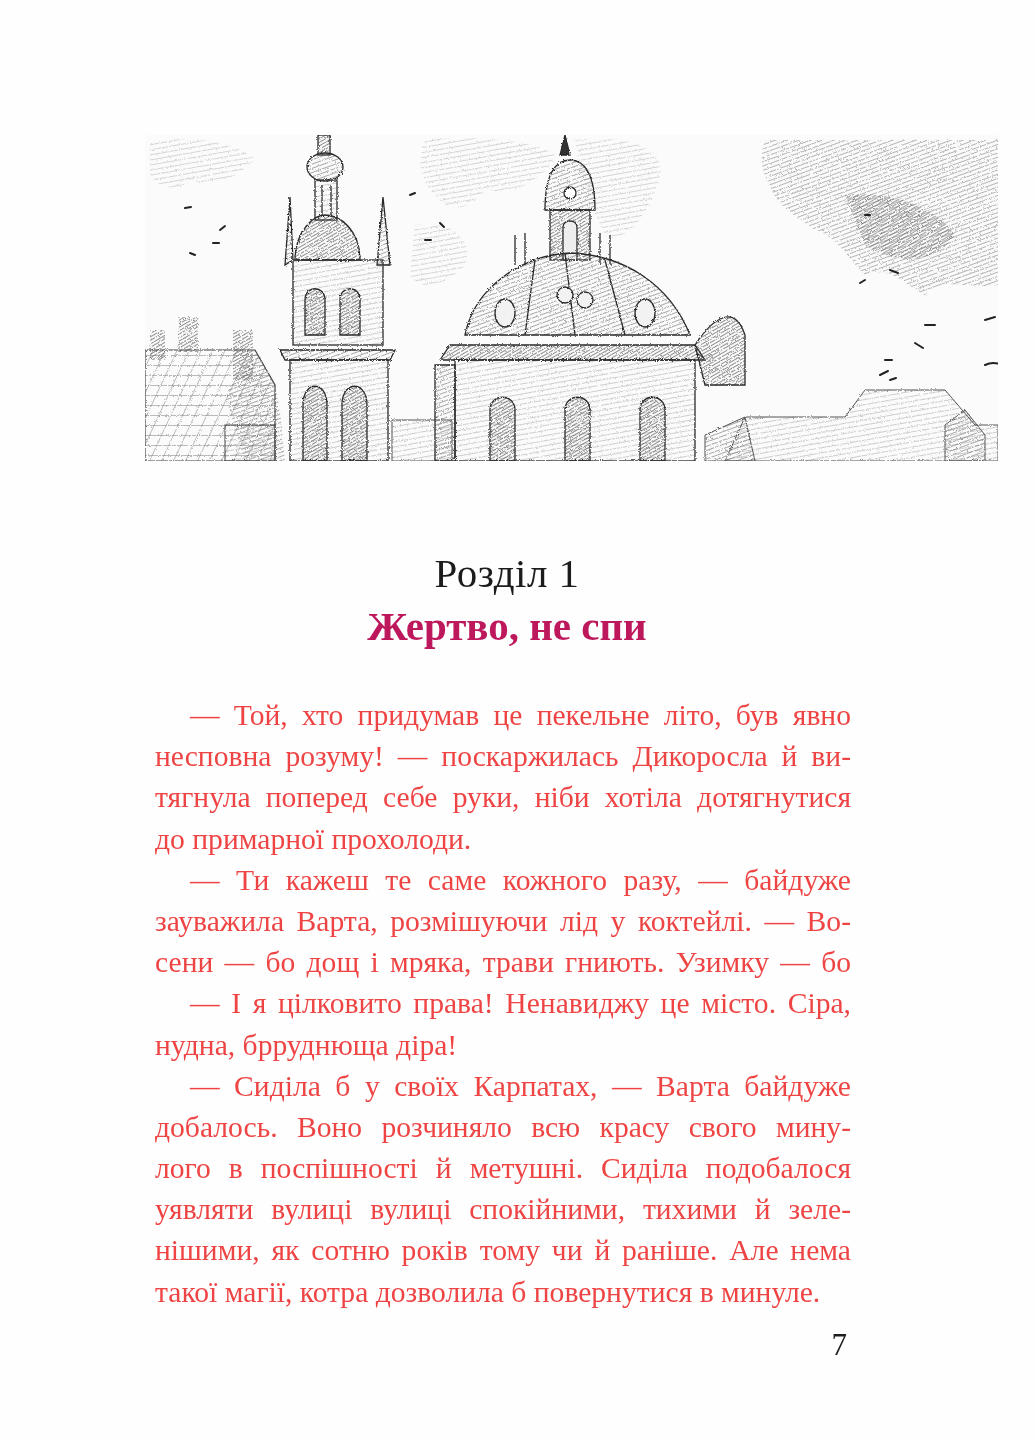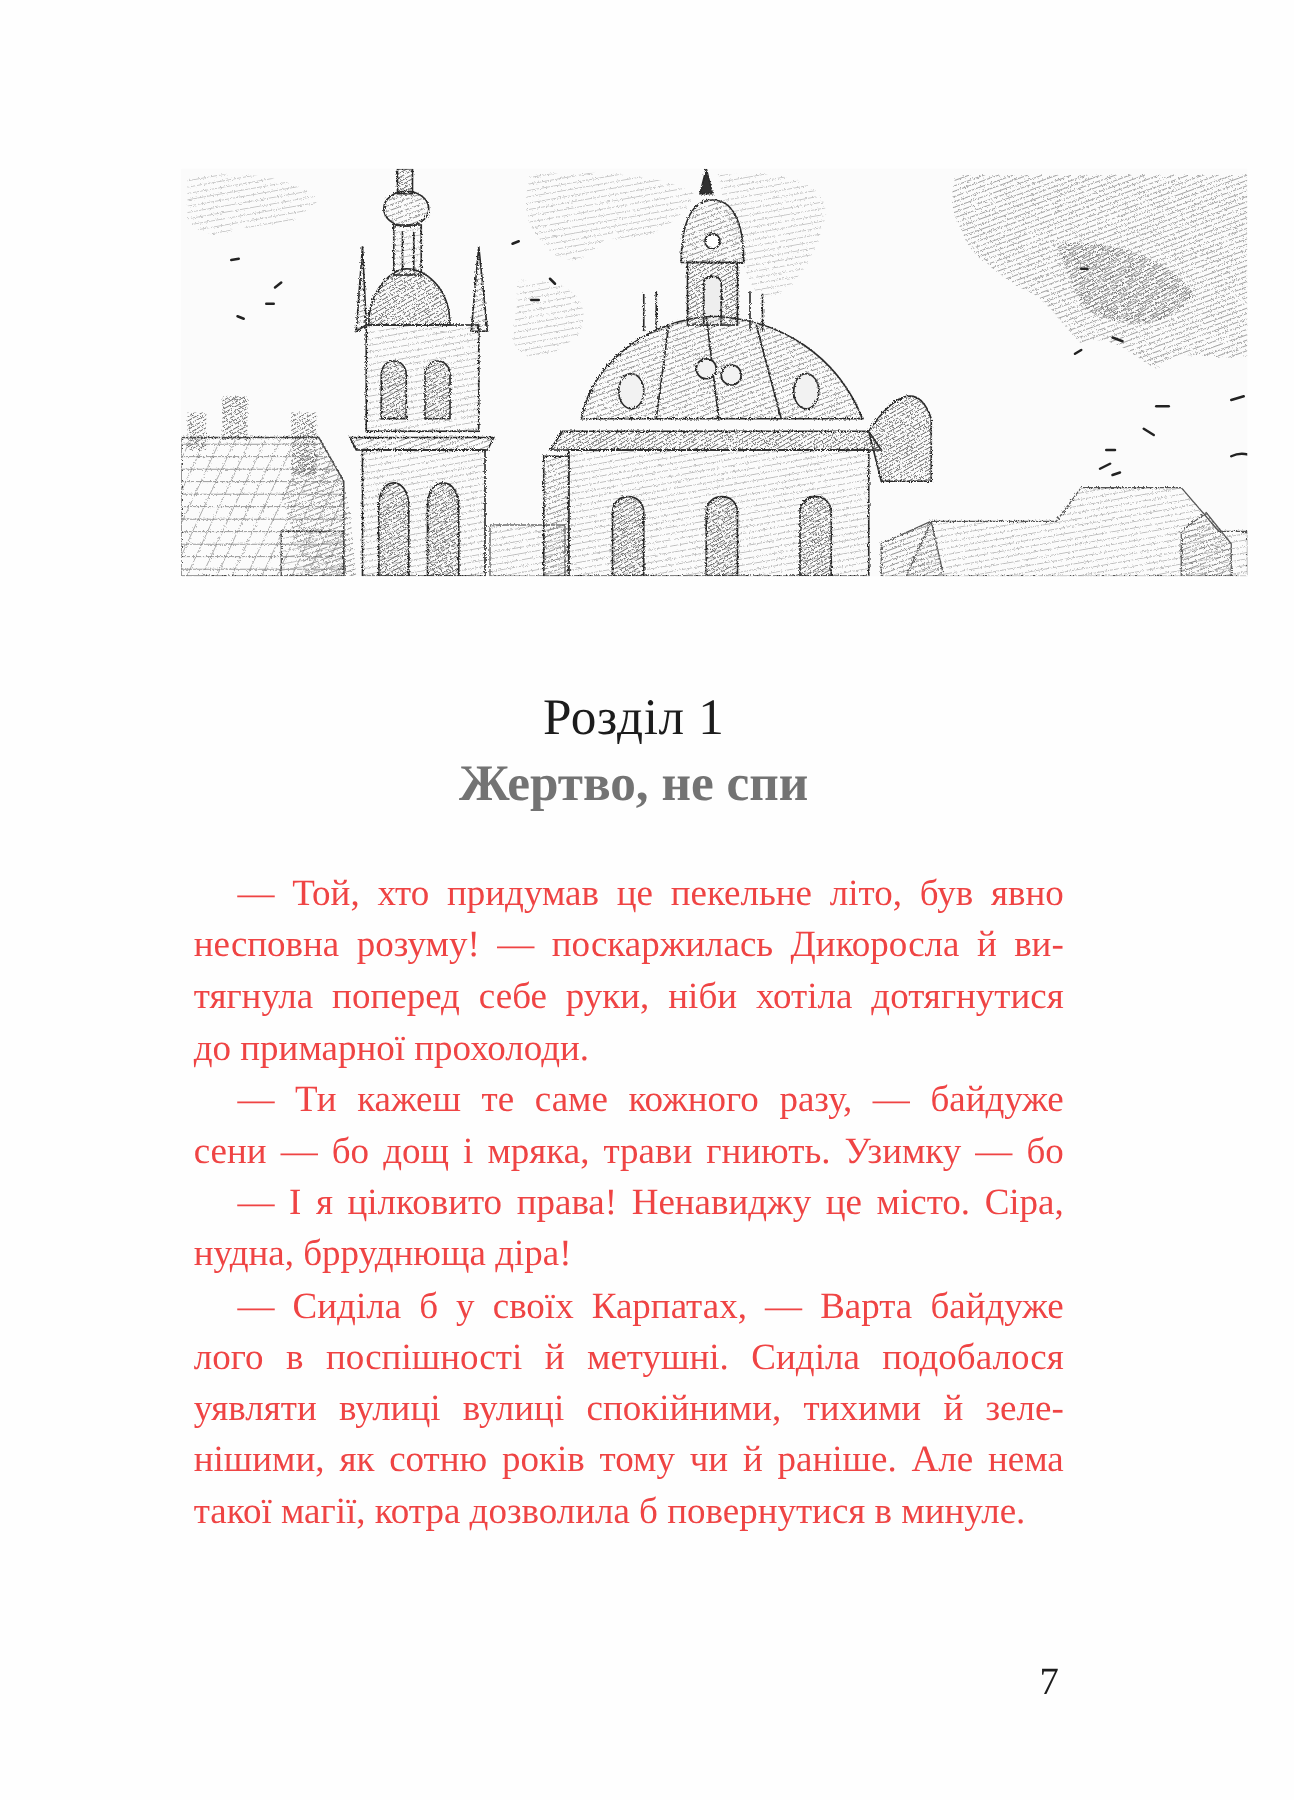--- a/index.html
+++ b/index.html
@@ -46,21 +46,21 @@
       line-height: 50px;
       font-weight: normal;
       letter-spacing: 0.5px;
       color: #1c1c1c;
     }
     .chapter-title {
       font-size: 41px;
       line-height: 50px;
       font-weight: bold;
       margin-top: 3px;
-      color: #737373;
+      color: #be185d;
     }
     .body-text {
       position: absolute;
       left: 155px;
       top: 695px;
       width: 696px;
       font-size: 29.6px;
       line-height: 41.2px;
       color: #ef4444;
     }
@@ -211,24 +211,26 @@
     <div class="chapter-number">Розділ 1</div>
     <div class="chapter-title">Жертво, не спи</div>
   </div>
 
   <div class="body-text" id="body-text">
       <span class="line indent">— Той, хто придумав це пекельне літо, був явно</span>
       <span class="line">несповна розуму! — поскаржилась Дикоросла й ви-</span>
       <span class="line">тягнула поперед себе руки, ніби хотіла дотягнутися</span>
       <span class="line last">до примарної прохолоди.</span>
       <span class="line indent">— Ти кажеш те саме кожного разу, — байдуже</span>
+      <span class="line">зауважила Варта, розмішуючи лід у коктейлі. — Во-</span>
       <span class="line">сени — бо дощ і мряка, трави гниють. Узимку — бо</span>
       <span class="line indent">— І я цілковито права! Ненавиджу це місто. Сіра,</span>
       <span class="line last">нудна, брруднюща діра!</span>
       <span class="line indent">— Сиділа б у своїх Карпатах, — Варта байдуже</span>
+      <span class="line">добалось. Воно розчиняло всю красу свого мину-</span>
       <span class="line">лого в поспішності й метушні. Сиділа подобалося</span>
       <span class="line">уявляти вулиці вулиці спокійними, тихими й зеле-</span>
       <span class="line">нішими, як сотню років тому чи й раніше. Але нема</span>
       <span class="line last">такої магії, котра дозволила б повернутися в минуле.</span>
     </div>
 
   <div class="page-number">7</div>
 
 </div>
 

